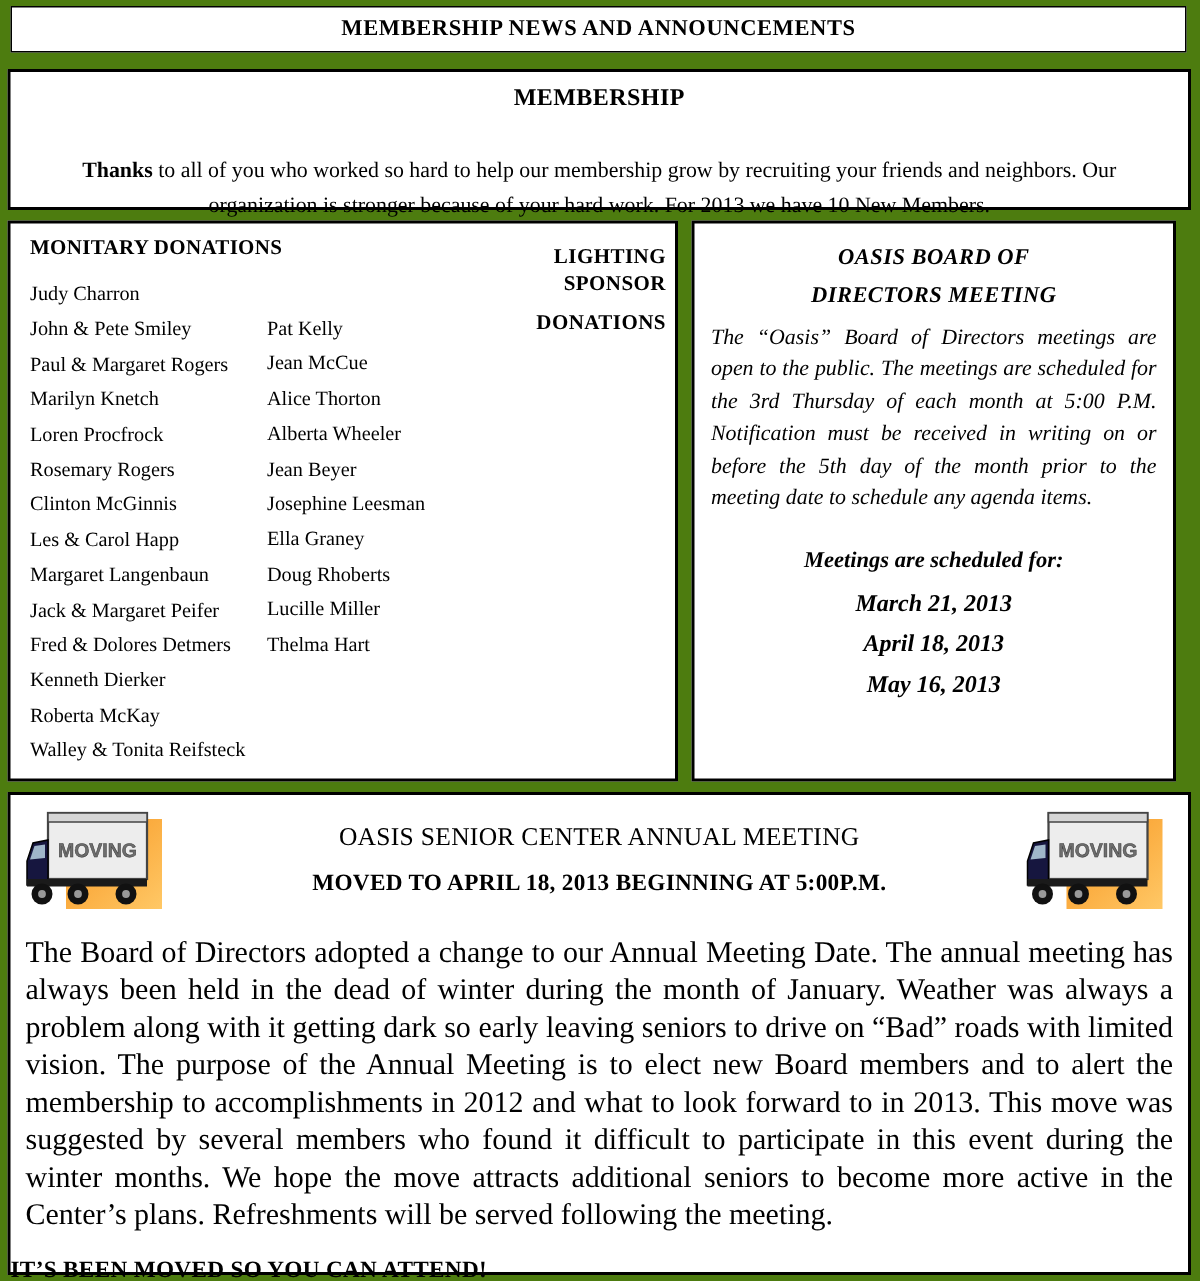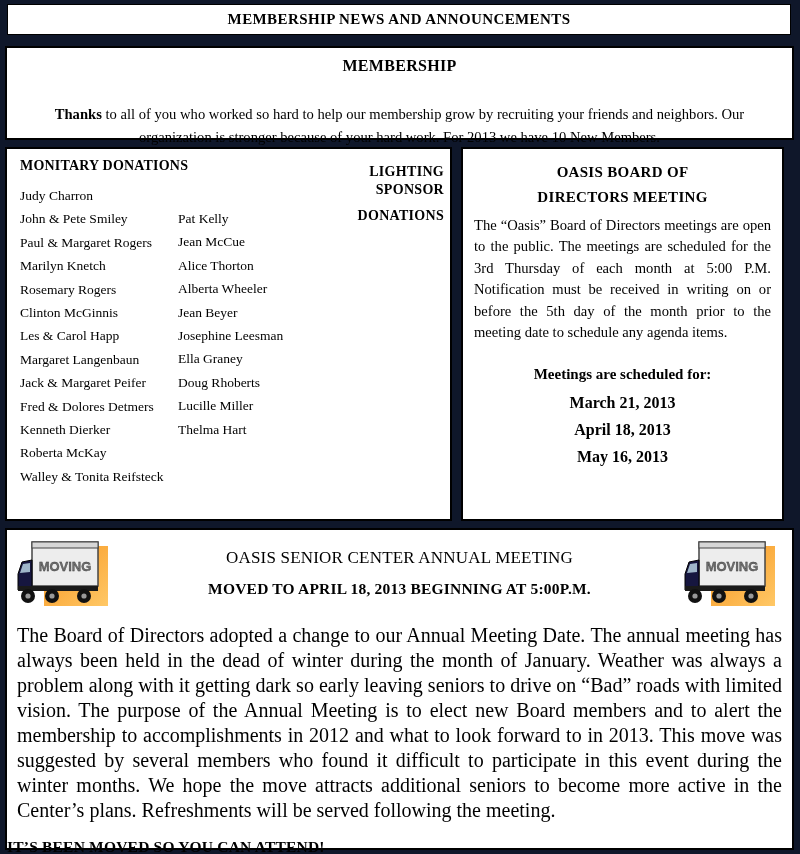--- a/index.html
+++ b/index.html
@@ -1,18 +1,18 @@
 <!DOCTYPE html>
 <html><head>
 <meta charset="utf-8">
 <style>
   * { margin:0; padding:0; box-sizing:border-box; }
   html,body { background:#fff; }
   body { font-family:"Liberation Serif","DejaVu Serif",serif; color:#000; }
-  .page { position:relative; width:800px; height:854px; background:#0f172a; overflow:hidden; }
+  .page { position:relative; width:800px; height:854px; background:#4d7c0f; overflow:hidden; }
   .box { position:absolute; background:#fff; border:2px solid #000; }
 
   
   .box-top { left:7px; top:4px; width:784px; height:31px; border-width:1px; }
   .htitle { text-align:center; font-weight:bold; font-size:15px; line-height:29px; letter-spacing:0.4px; }
 
   
   .box-membership { left:5px; top:46px; width:789px; height:94px; padding-top:9px; }
   .sec-title { text-align:center; font-weight:bold; font-size:16px; margin-bottom:28px; letter-spacing:0.3px; }
   .mem-body { font-size:14.6px; line-height:23px; text-align:center; padding:0 16px; }
@@ -25,21 +25,21 @@
   .don-col3 { flex:1; text-align:right; padding-top:5px; }
   .don-title { font-weight:bold; font-size:14px; white-space:nowrap; height:26px; letter-spacing:0.2px; }
   .col2-spacer { height:49px; }
   .don-name { font-size:13.5px; line-height:23.4px; white-space:nowrap; }
   .lt-line { font-weight:bold; font-size:14px; line-height:17.5px; letter-spacing:0.3px; }
   .lt-line:last-child { margin-top:9px; }
   .lt-names { margin-top:7px; }
   .lt-name { font-size:13.5px; line-height:22px; }
 
   
-  .box-board { left:461px; top:147px; width:323px; height:374px; padding:11px 11px; }
+  .box-board { left:461px; top:147px; width:323px; height:374px; padding:11px 11px;font-style:italic; }
   .b-title-line { text-align:center; font-weight:bold; font-size:15px; line-height:25px; letter-spacing:0.3px; }
   .b-body { margin-top:5px; font-size:14.6px; line-height:21.4px; text-align:justify; }
   .sched-title { margin-top:23px; text-align:center; font-weight:bold; font-size:15px; }
   .sched-dates { margin-top:6px; }
   .sched-date { text-align:center; font-weight:bold; font-size:16px; line-height:27px; }
 
   
   .box-annual { left:5px; top:528px; width:789px; height:322px; }
   .truck { position:absolute; top:4px; width:102px; height:78px; }
   .truck-left { left:8px; }
@@ -65,20 +65,21 @@
 
   <div class="box box-donations">
     <div class="don-row">
       <div class="don-col1">
         <div class="don-title">MONITARY DONATIONS</div>
         <div>
             <div class="don-name">Judy Charron</div>
             <div class="don-name">John &amp; Pete Smiley</div>
             <div class="don-name">Paul &amp; Margaret Rogers</div>
             <div class="don-name">Marilyn Knetch</div>
+            <div class="don-name">Loren Procfrock</div>
             <div class="don-name">Rosemary Rogers</div>
             <div class="don-name">Clinton McGinnis</div>
             <div class="don-name">Les &amp; Carol Happ</div>
             <div class="don-name">Margaret Langenbaun</div>
             <div class="don-name">Jack &amp; Margaret Peifer</div>
             <div class="don-name">Fred &amp; Dolores Detmers</div>
             <div class="don-name">Kenneth Dierker</div>
             <div class="don-name">Roberta McKay</div>
             <div class="don-name">Walley &amp; Tonita Reifsteck</div>
           </div>

